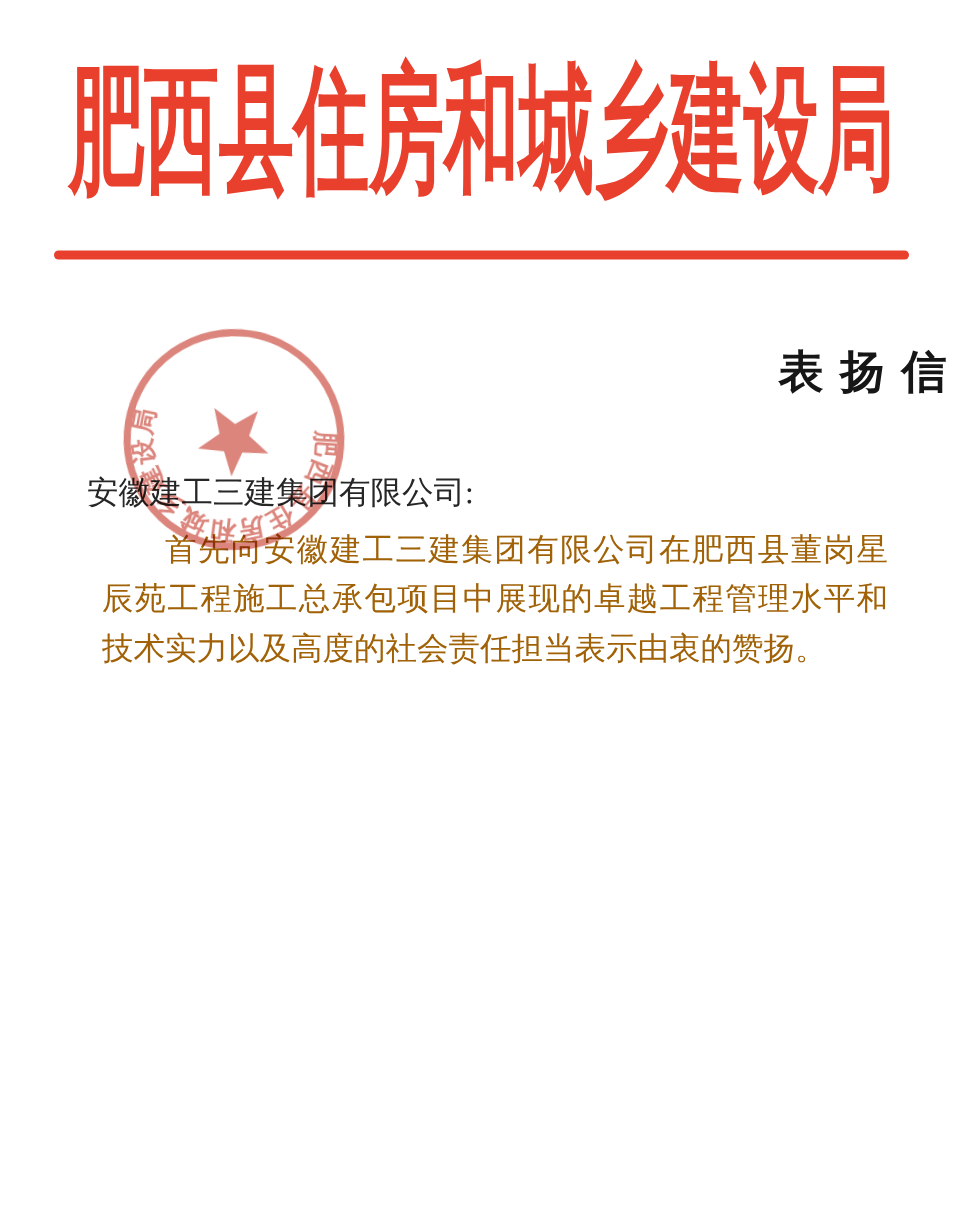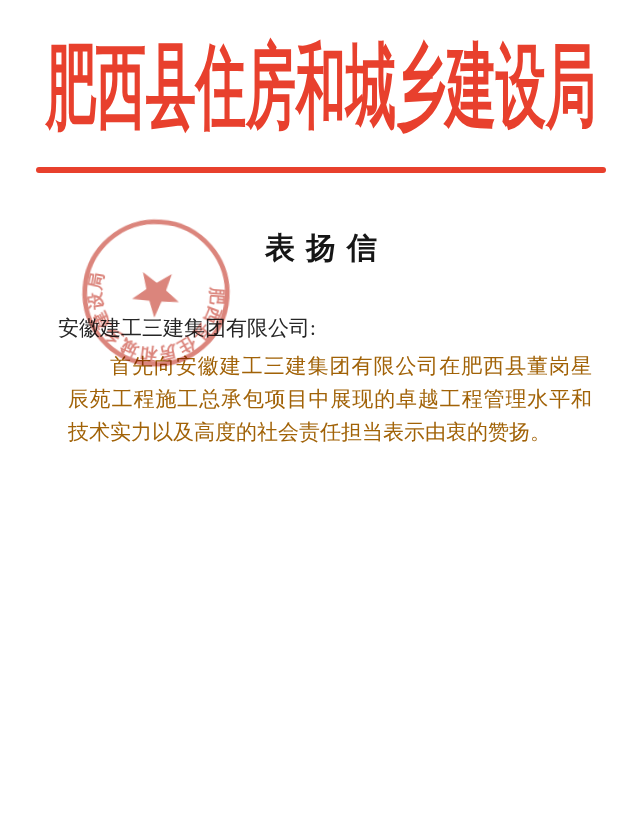--- a/index.html
+++ b/index.html
@@ -40,21 +40,21 @@
     height: 6px;
     background: #e8402d;
     border-radius: 3px;
   }
   .title {
     position: absolute;
     top: 228px;
     left: 0;
     right: 0;
     margin: 0;
-    text-align: center;
+    text-align: right;
     font-size: 30px;
     font-weight: bold;
     letter-spacing: 11px;
     text-indent: 11px;
     color: #161616;
   }
   .salutation {
     position: absolute;
     top: 315px;
     left: 58px;

